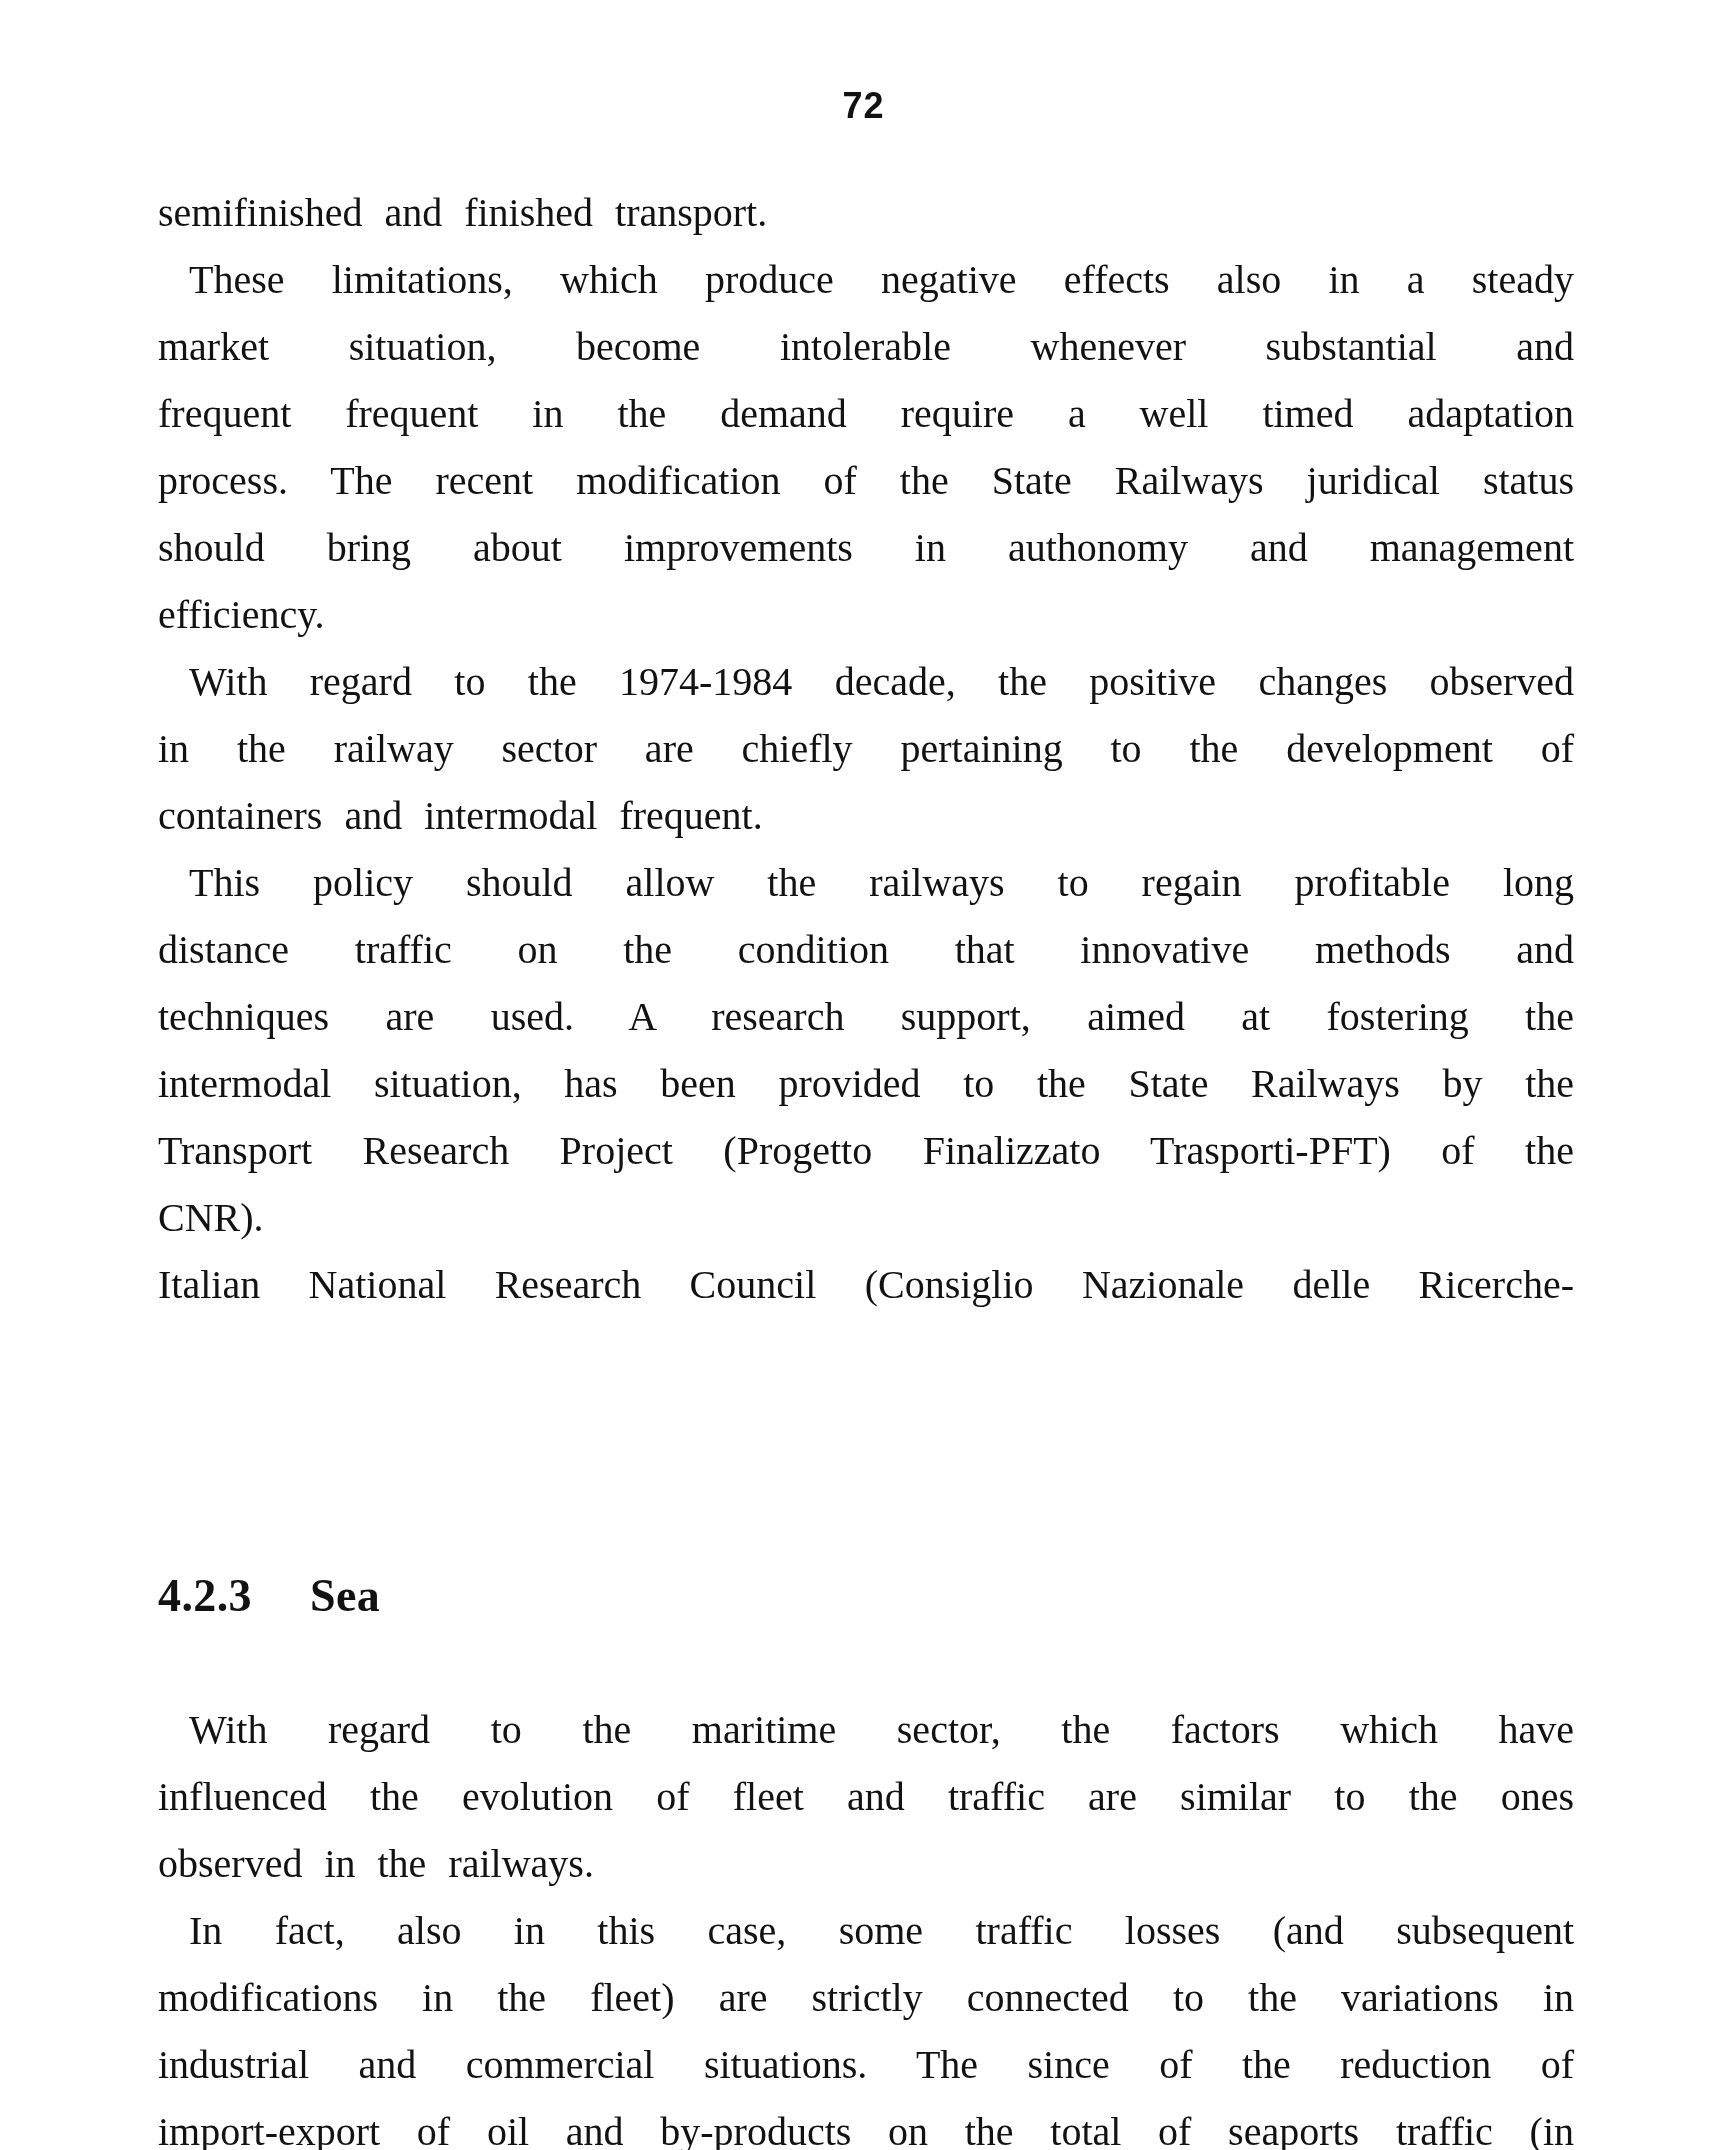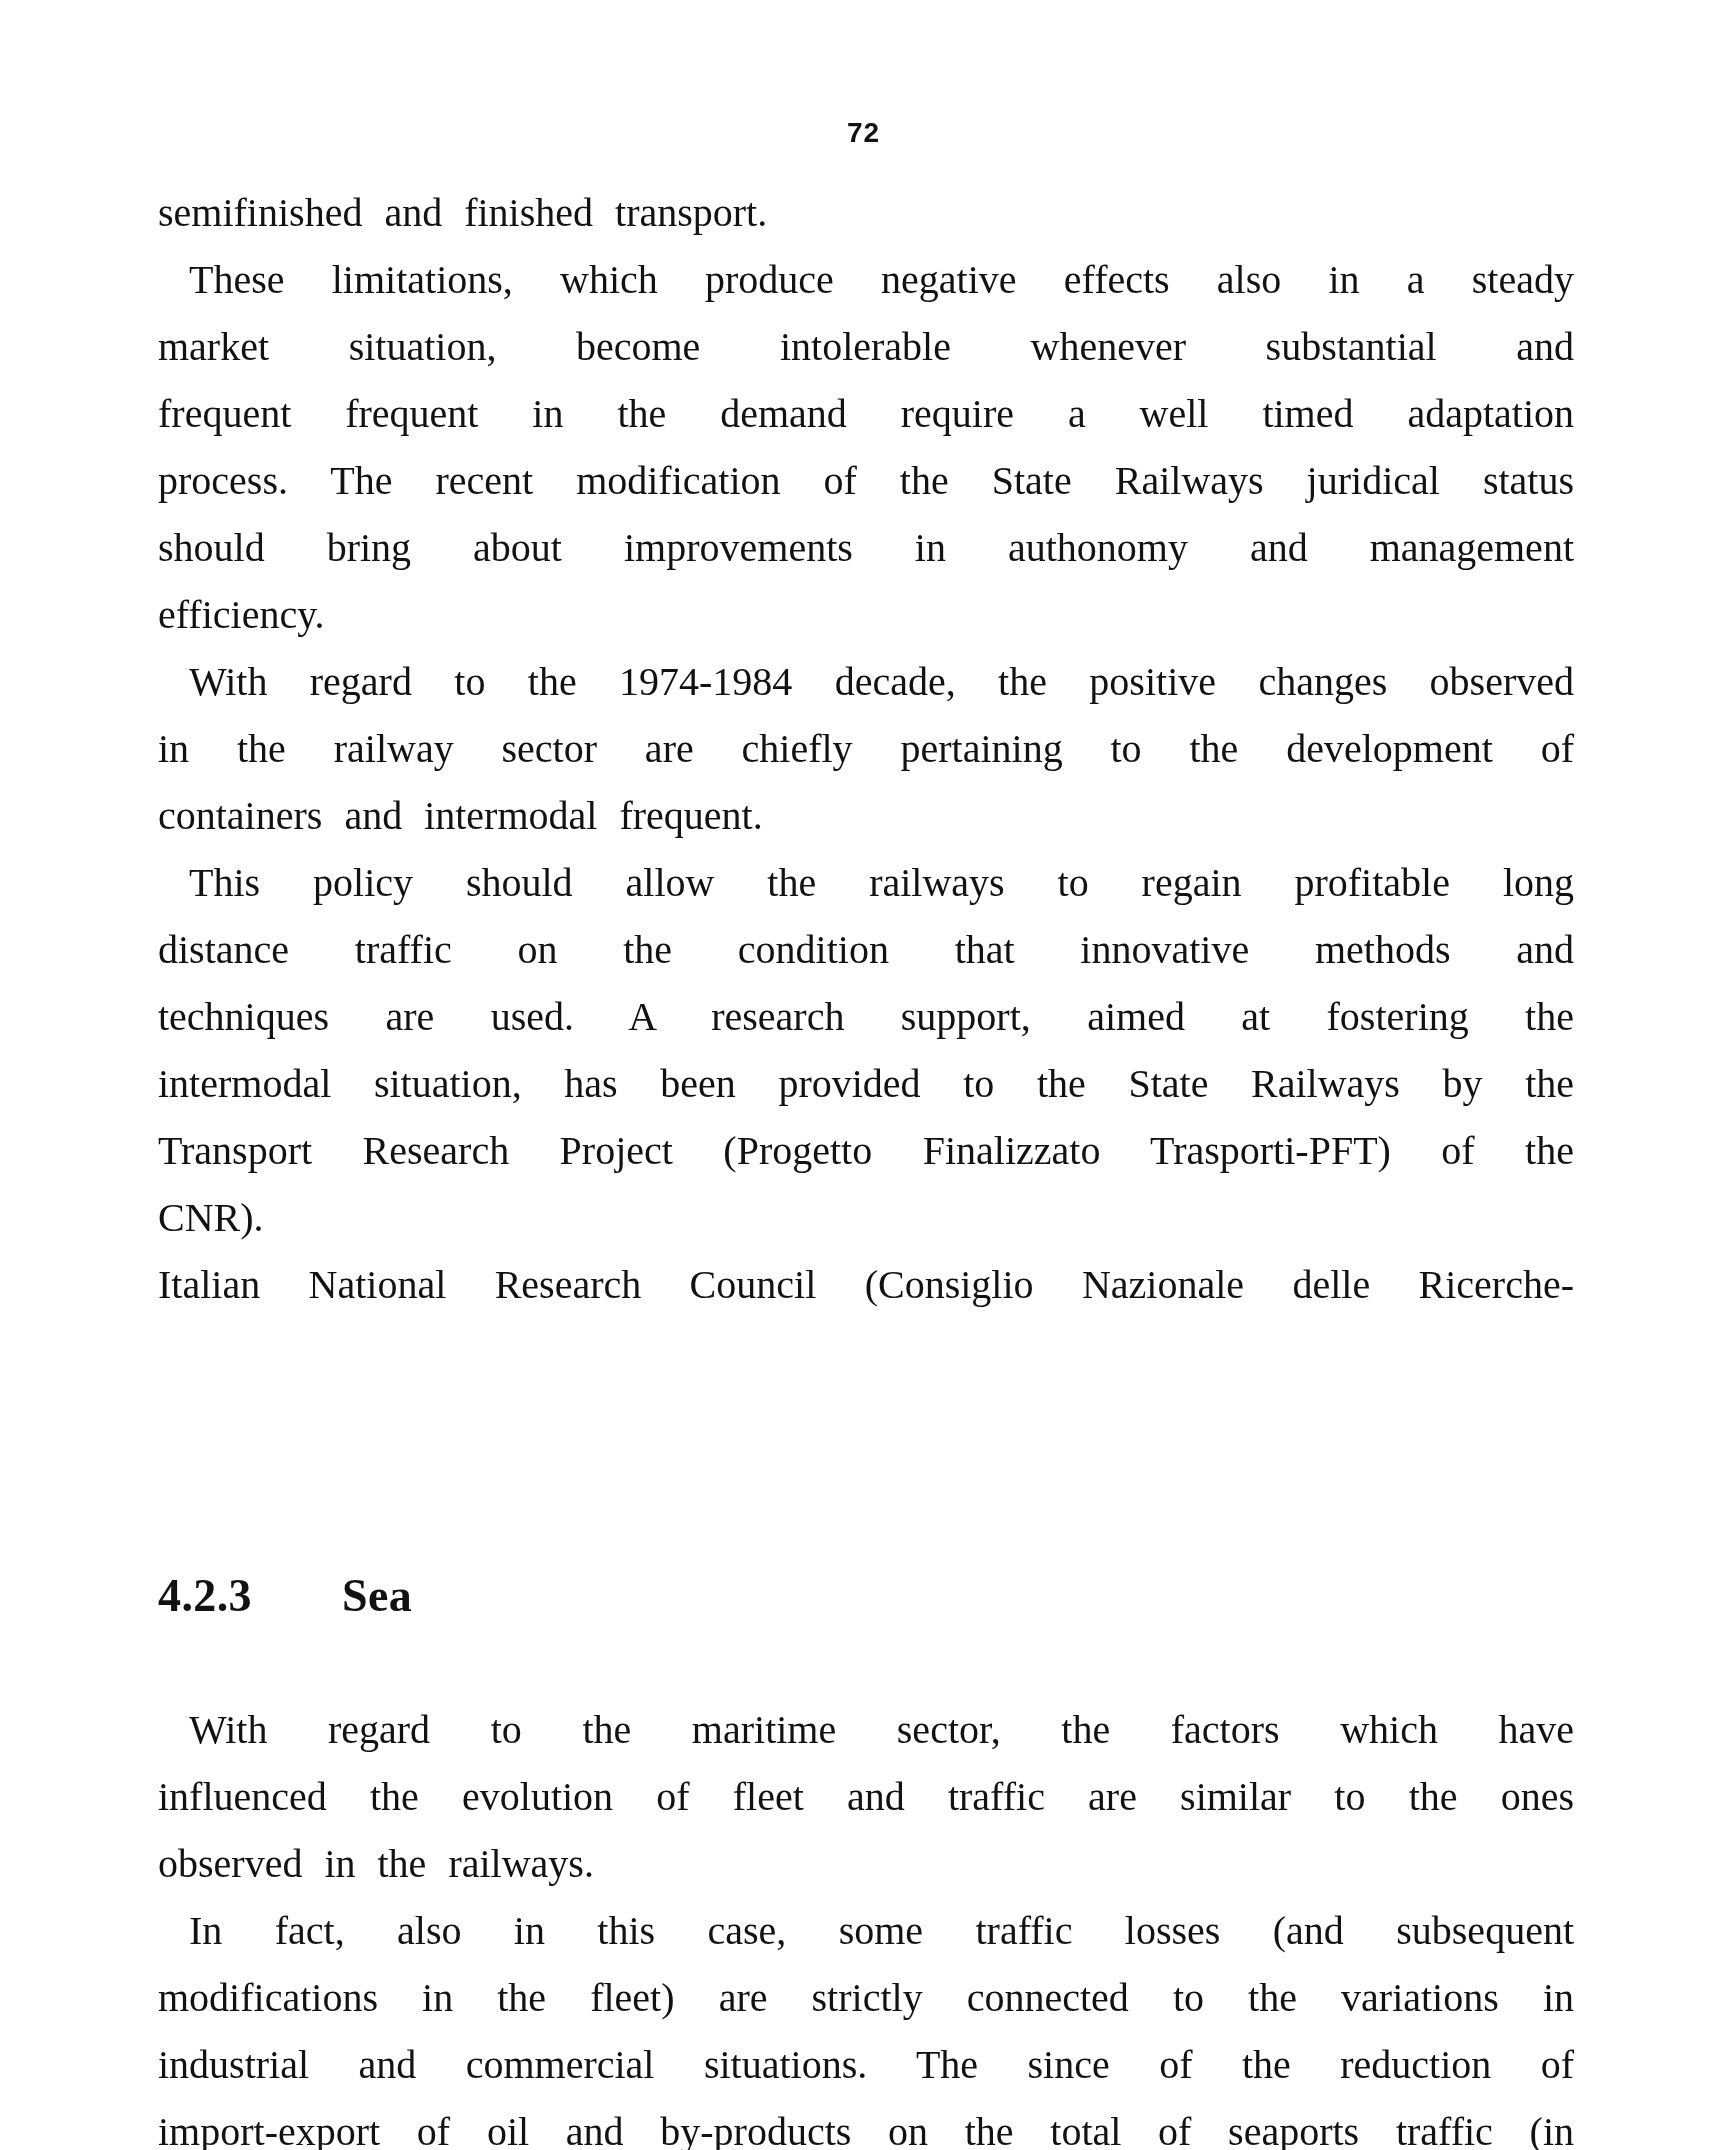--- a/index.html
+++ b/index.html
@@ -6,23 +6,22 @@
   .page {
     position:relative; width:1727px; height:2479px;
     background:#ffffff; overflow:hidden;
     font-family:"Liberation Serif", serif;
     color:#121212;
   }
   .page-number {
     position:absolute; top:86px; left:0; right:0;
     text-align:center;
     font-family:"Liberation Sans", sans-serif;
-    font-size:28px; line-height:40px; font-weight:600;
+    font-size:36px; line-height:40px; font-weight:600;
     letter-spacing:0.9px;
-    margin-top:27px;
   }
   .text-block {
     position:absolute; left:158px; width:1416px;
   }
   #text-top { top:179px; }
   #text-bottom { top:1696px; }
   .para { margin:0; }
   .line {
     height:67px; line-height:67px;
     font-size:40px;
@@ -30,21 +29,21 @@
     word-spacing:0.22em;
     white-space:normal; overflow:visible;
   }
   .line.indent { text-indent:31px; }
   .line.lastline { text-align-last:left; word-spacing:0.30em; }
   .section-heading {
     position:absolute; left:158px; top:1562px;
     font-size:46px; line-height:67px; font-weight:bold;
     letter-spacing:0.4px;
   }
-  .section-heading .sec-num { display:inline-block; margin-right:90px; }
+  .section-heading .sec-num { display:inline-block; margin-right:58px; }
   .watermark-layer {
     position:absolute; left:0; top:0;
     mix-blend-mode:multiply;
     pointer-events:none;
   }
 </style>
 </head>
 <body>
 
 <div class="page">

